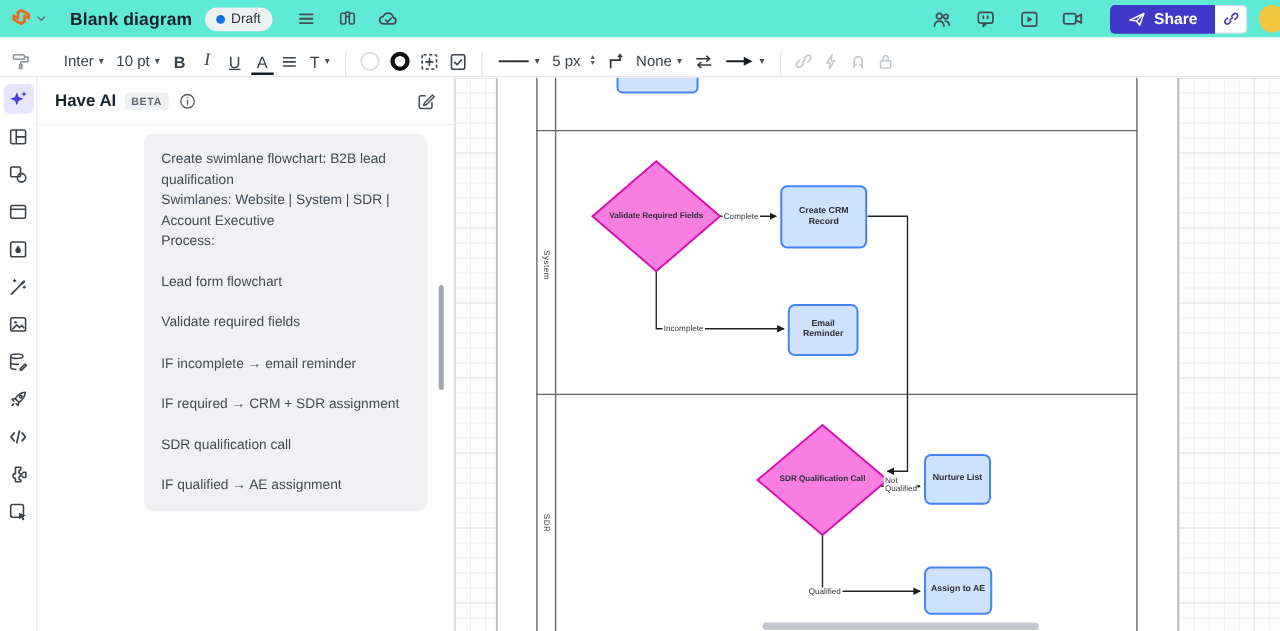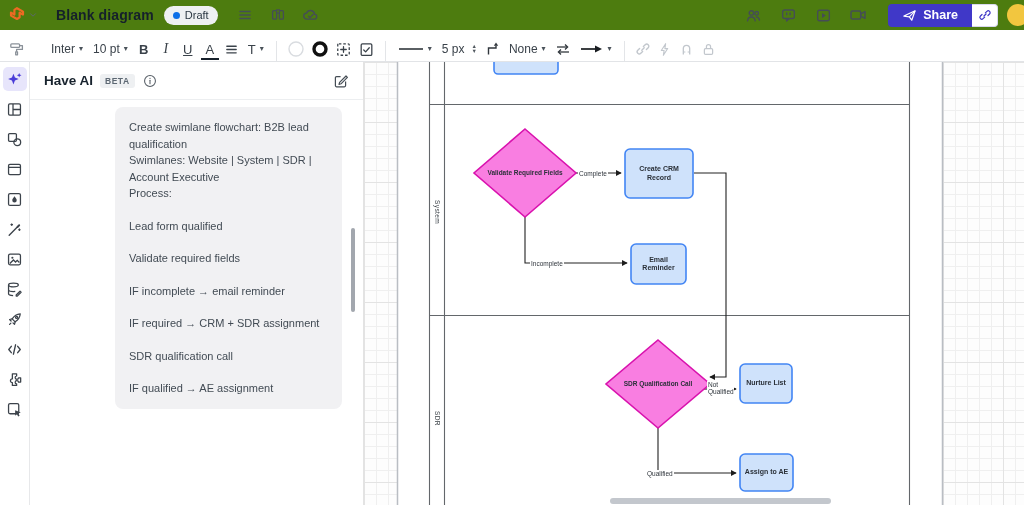--- a/index.html
+++ b/index.html
@@ -1,20 +1,20 @@
 <!DOCTYPE html>
 <html><head>
 <meta charset="utf-8">
 <style>
   * { margin:0; padding:0; box-sizing:border-box; }
   html,body { width:1024px; height:505px; font-family:"Liberation Sans", sans-serif; background:#fff; overflow:hidden; }
   .app { position:relative; width:1024px; height:505px; }
 
   
-  .titlebar { position:absolute; left:0; top:0; width:1024px; height:30px; background:#4d7c0f; display:flex; align-items:center; padding:0 8px; }
+  .titlebar { position:absolute; left:0; top:0; width:1024px; height:30px; background:#5eead4; display:flex; align-items:center; padding:0 8px; }
   .logo { width:18px; height:18px; display:flex; align-items:center; justify-content:center; }
   .tb-chev { margin:0 4px 0 2px; color:#5c6670; }
   .doc-title { font-size:14px; font-weight:700; color:#15202b; margin:0 10px 0 14px; letter-spacing:.1px; }
   .draft-badge { display:flex; align-items:center; gap:5px; background:#eef0f2; border-radius:10px; height:19px; padding:0 9px; font-size:11px; color:#2b3743; font-weight:500; }
   .draft-dot { width:7px; height:7px; border-radius:50%; }
   .tb-ic { width:26px; height:24px; display:flex; align-items:center; justify-content:center; color:#454d56; }
   .tb-left-ics { display:flex; align-items:center; gap:7px; margin-left:14px; }
   .tb-right { margin-left:auto; display:flex; align-items:center; gap:9px; }
   .share-group { display:flex; align-items:stretch; margin-left:8px; }
   .share-btn { display:flex; align-items:center; gap:6px; color:#fff; font-size:12.5px; font-weight:700; border:none; border-radius:4px 0 0 4px; padding:0 14px; height:23px; cursor:pointer; }
@@ -437,21 +437,21 @@
               <path d="M6.6 9.4 13 3l1.4 1.4-6.4 6.4-2 .6z"></path>
             </g>
           </svg>
       </span>
     </div>
     <div class="chat">
       <div class="bubble">
         <p>Create swimlane flowchart: B2B lead qualification</p>
         <p>Swimlanes: Website | System | SDR | Account Executive</p>
         <p>Process:</p>
-        <p class="gap">Lead form qualified</p>
+        <p class="gap">Lead form flowchart</p>
         <p class="gap">Validate required fields</p>
         <p class="gap">IF incomplete → email reminder</p>
         <p class="gap">IF required → CRM + SDR assignment</p>
         <p class="gap">SDR qualification call</p>
         <p class="gap">IF qualified → AE assignment</p>
       </div>
     </div>
     <span class="panel-scroll"></span>
   </div>
 

